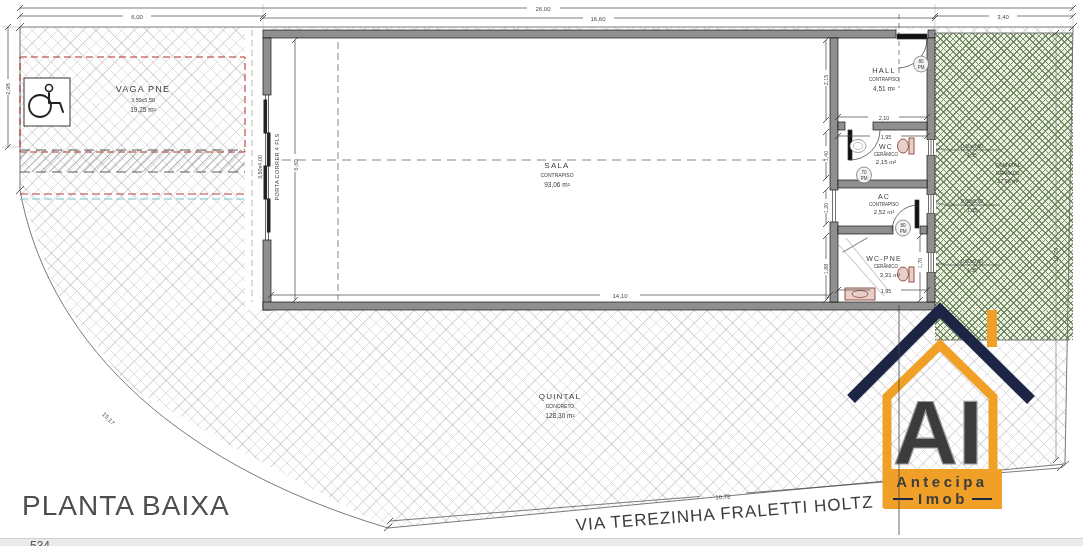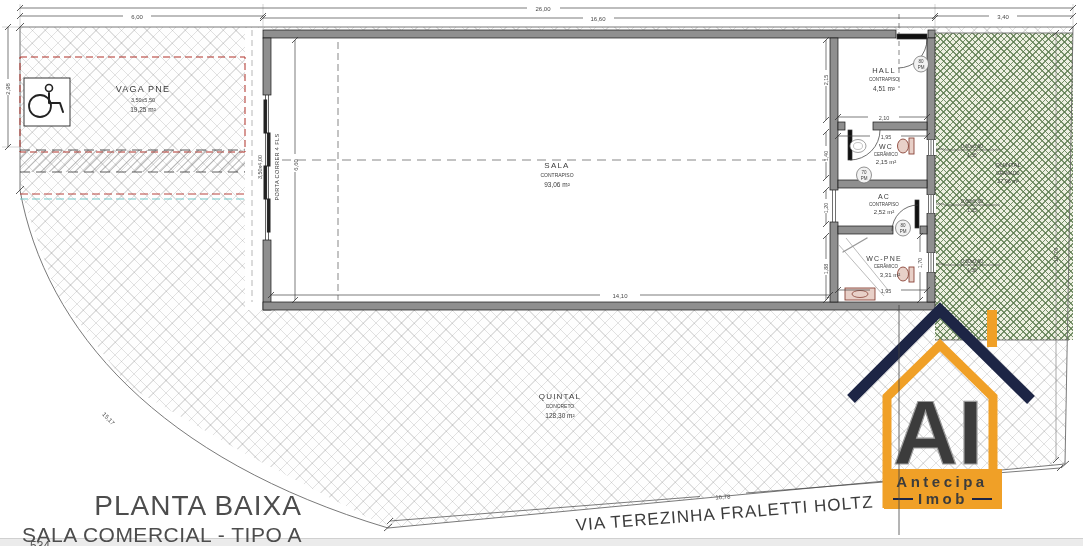--- a/index.html
+++ b/index.html
@@ -18,21 +18,21 @@
     background-color:#eef0e2;
     background-image:
       repeating-linear-gradient(45deg, rgba(90,122,77,.8) 0 1.2px, transparent 1.2px 4.5px),
       repeating-linear-gradient(-45deg, rgba(90,122,77,.8) 0 1.2px, transparent 1.2px 4.5px);}
   svg{position:absolute;left:0;top:0;z-index:3;font-family:"Liberation Sans",sans-serif;}
   svg#top-lines{z-index:35;}
   svg text{text-anchor:middle;fill:#3c3c3c;}
   .dim{font-size:6px;fill:#4a4a4a;}
   .dims{font-size:5.5px;fill:#4a4a4a;}
   .rname{letter-spacing:1.2px;}
-  #title-block{position:absolute;left:22px;top:492px;z-index:50;color:#4d4d4d;text-align:right;}
+  #title-block{position:absolute;left:22px;top:492px;z-index:50;color:#4d4d4d;}
   #title-block .t1{font-size:28px;letter-spacing:1px;line-height:1.0;}
   #title-block .t2{font-size:21px;letter-spacing:.5px;margin-top:3px;}
   #footer-partial{position:absolute;left:30px;top:539px;font-size:12px;color:#555;z-index:50;}
   #bottom-bar{position:absolute;left:0;top:538px;width:1083px;height:8px;background:#ebebeb;
     border-top:1px solid #d0d0d0;z-index:40;}
 </style>
 </head>
 <body>
 
 <div id="canvas">
@@ -287,16 +287,15 @@
       <line x1="893" y1="499" x2="913" y2="499" stroke="#1d2545" stroke-width="2"></line>
       <line x1="972" y1="499" x2="992" y2="499" stroke="#1d2545" stroke-width="2"></line>
     </g>
     <line x1="899" y1="305" x2="899" y2="535" stroke="#444" stroke-width="0.8"></line>
   </svg>
 
   <div id="bottom-bar"></div>
 
   <div id="title-block">
     <div class="t1">PLANTA BAIXA</div>
-    <div class="t2">SALA COMERCIAL - TIPO A</div>
   </div>
   <div id="footer-partial">534</div>
 </div>
 
 </body></html>

